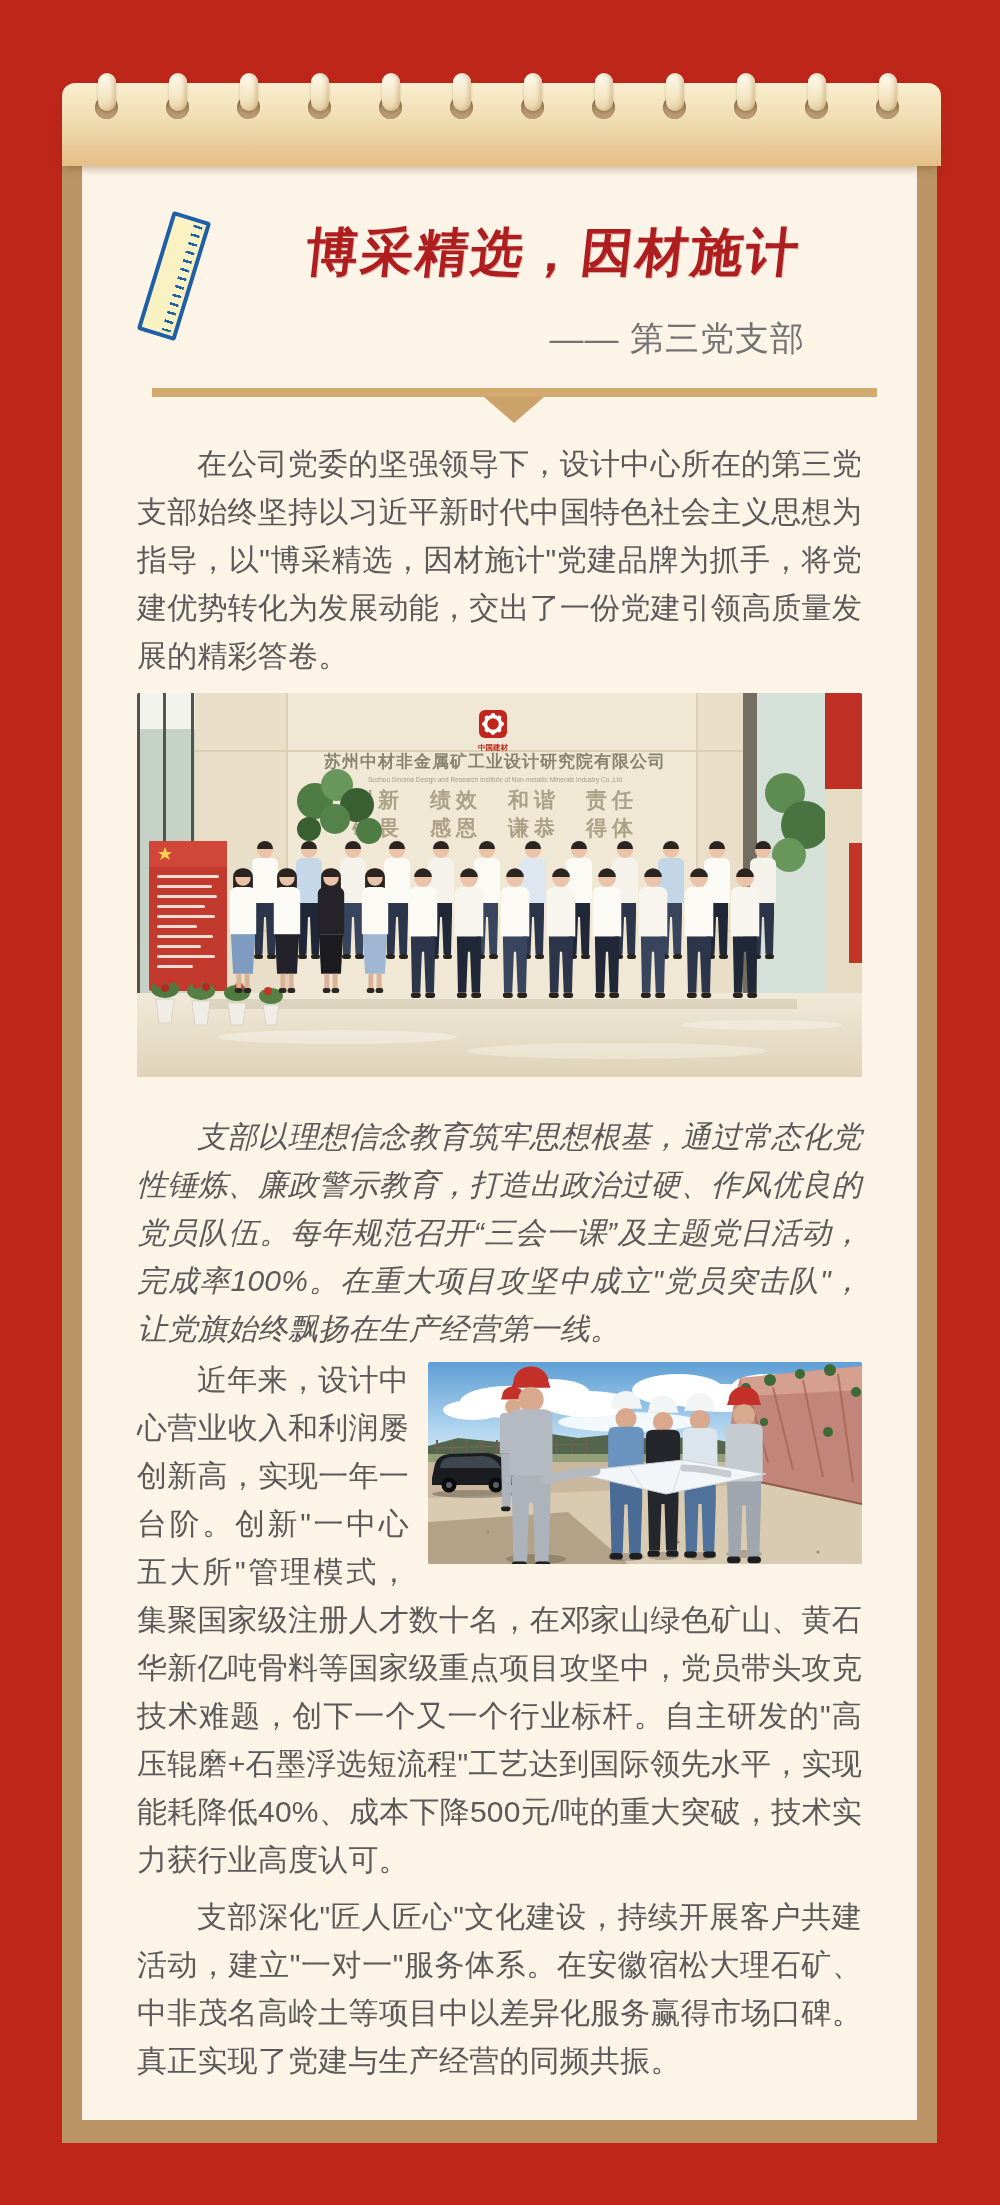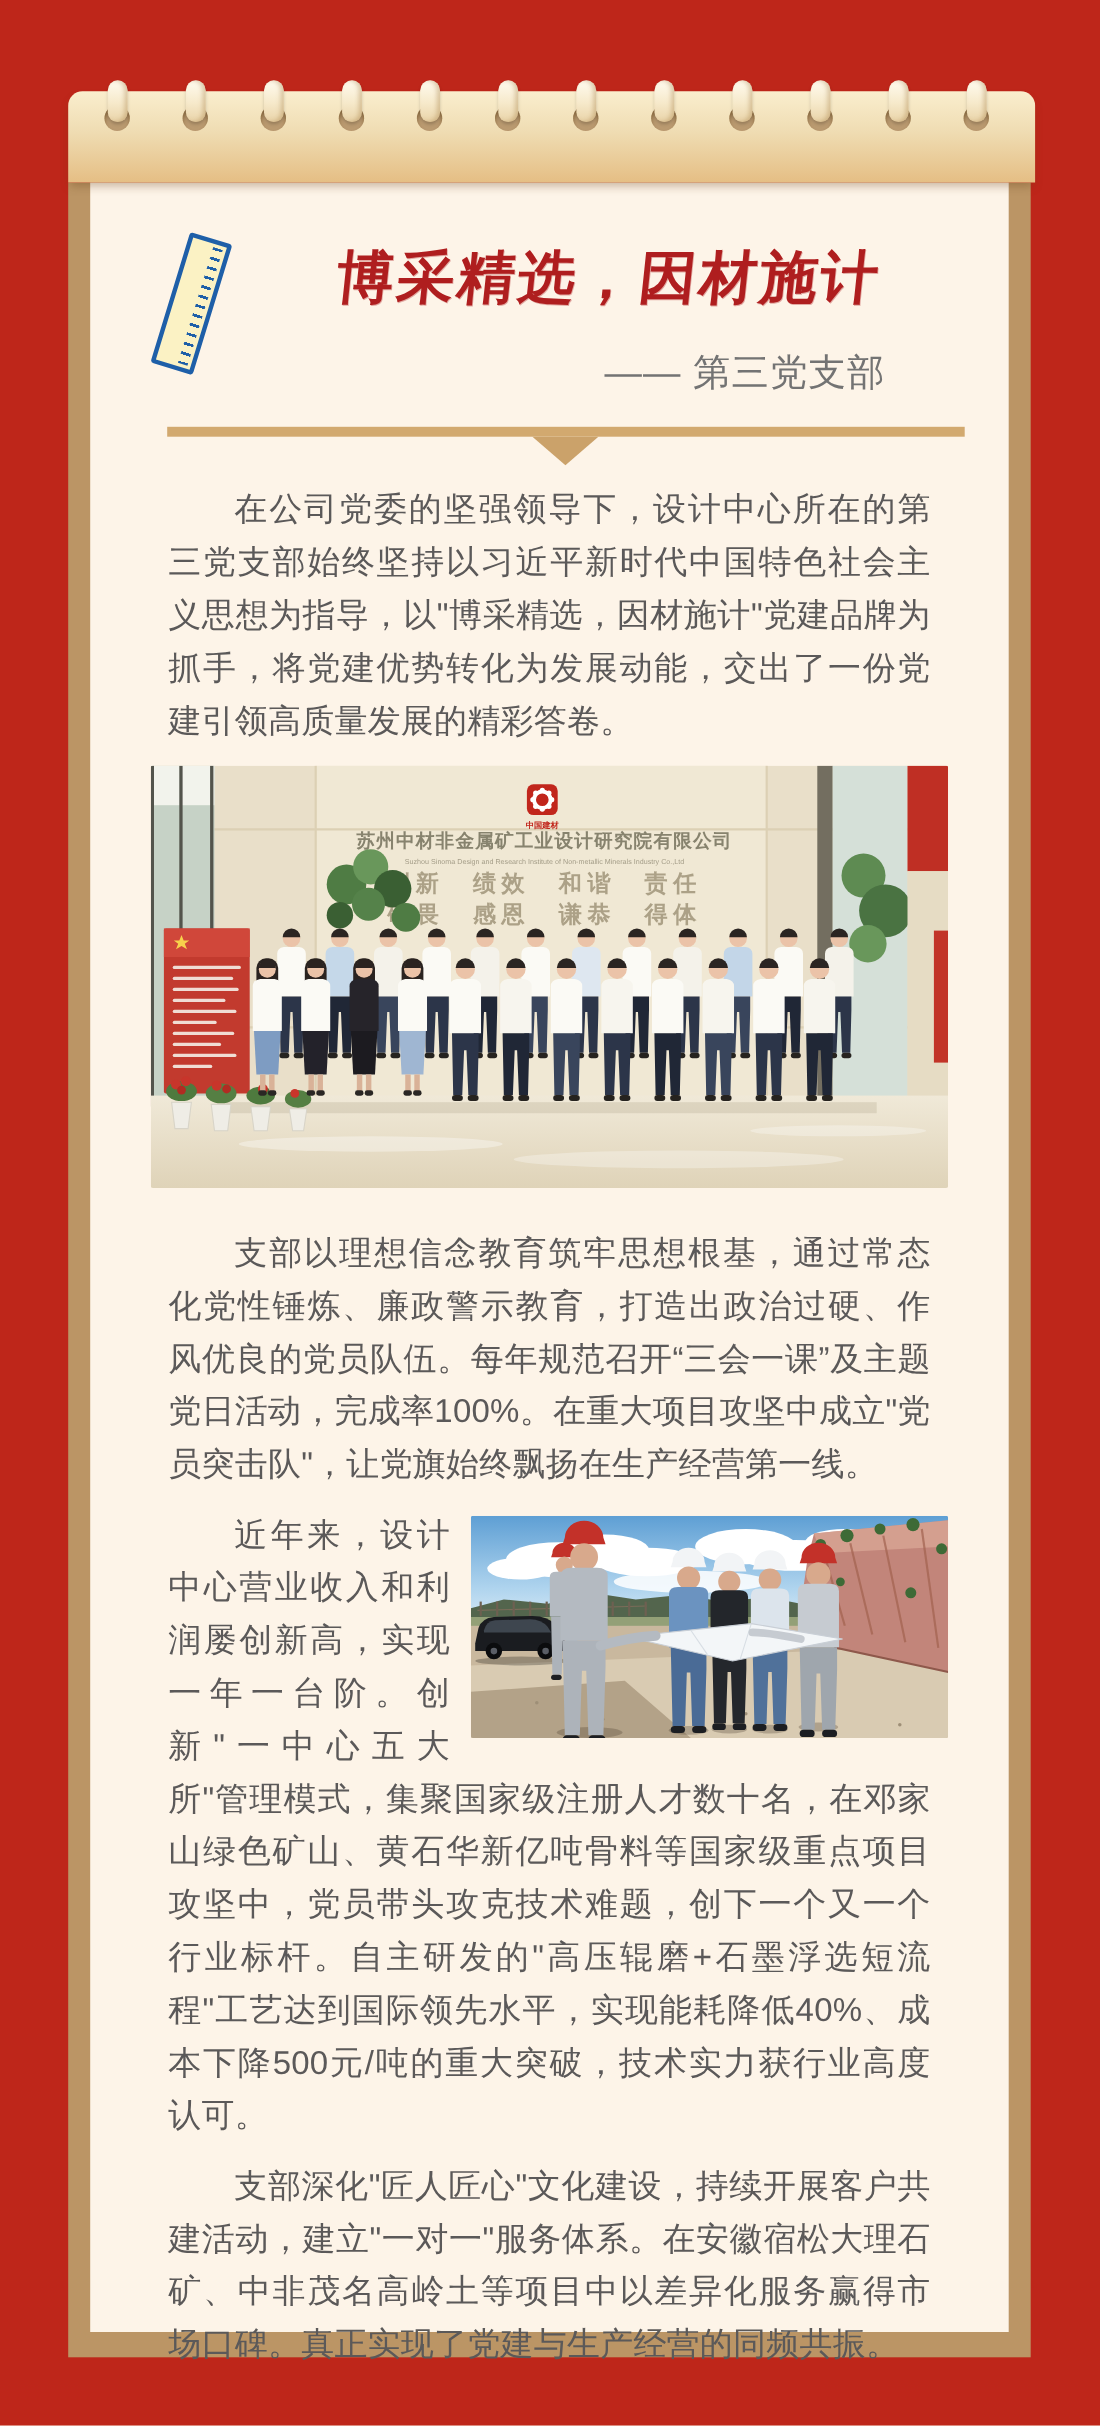--- a/index.html
+++ b/index.html
@@ -47,25 +47,25 @@
   }
   .divider{position:absolute;left:70px;top:222px;width:725px;height:9px;background:#D2A96F;}
   .tri{
     position:absolute;left:402px;top:231px;width:0;height:0;
     border-left:30px solid transparent;border-right:30px solid transparent;
     border-top:26px solid #CBA26A;
   }
   
   .content{padding:0 55px;}
   .content p{
-    margin:16px;font-size:30px;line-height:48px;letter-spacing:.2px;
+    margin:0;font-size:30px;line-height:48px;letter-spacing:.2px;
     color:#5B5959;text-align:justify;text-justify:inter-ideograph;text-indent:2em;
   }
   .p1{margin-top:18px !important;}
-  .p2{margin-top:36px !important;}
+  .p2{margin-top:36px !important;font-style:italic;}
   .p4{margin-top:9px !important;}
   figure{margin:0;padding:0;}
   .photo1{margin-top:13px;width:725px;height:384px;overflow:hidden;border-radius:2px;}
   .p3wrap{margin-top:3px;}
   .photo2{float:right;width:434px;height:202px;margin:6px 0 0 19px;overflow:hidden;border-radius:2px;}
   svg{display:block;}
 </style>
 </head>
 <body>
 

